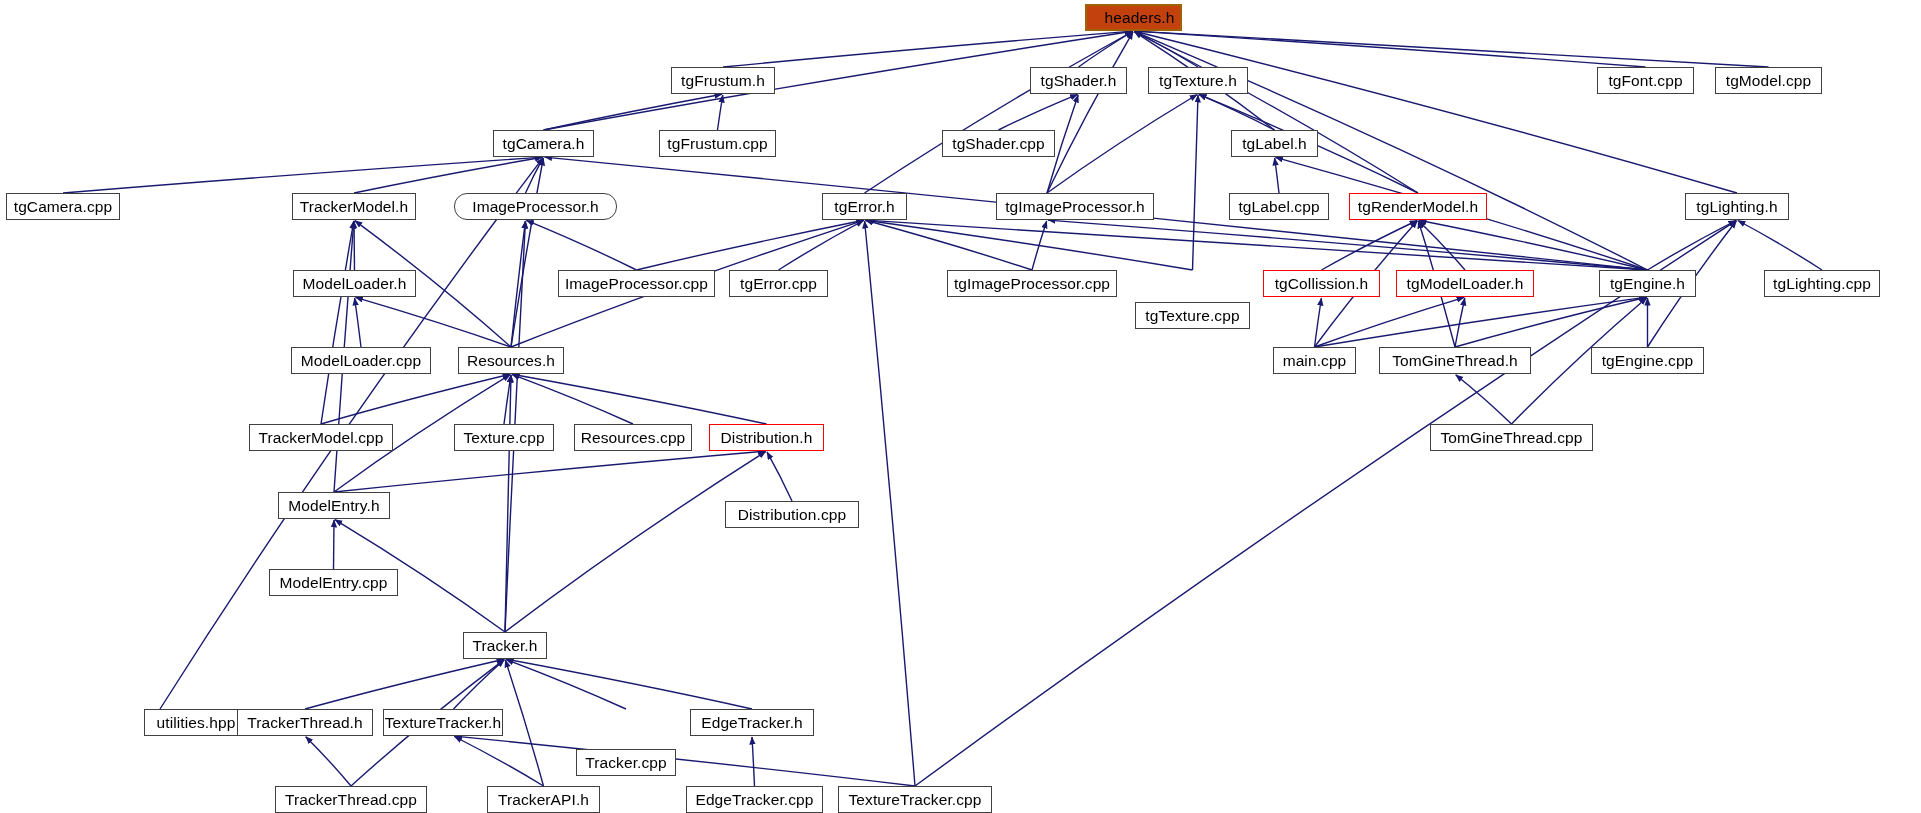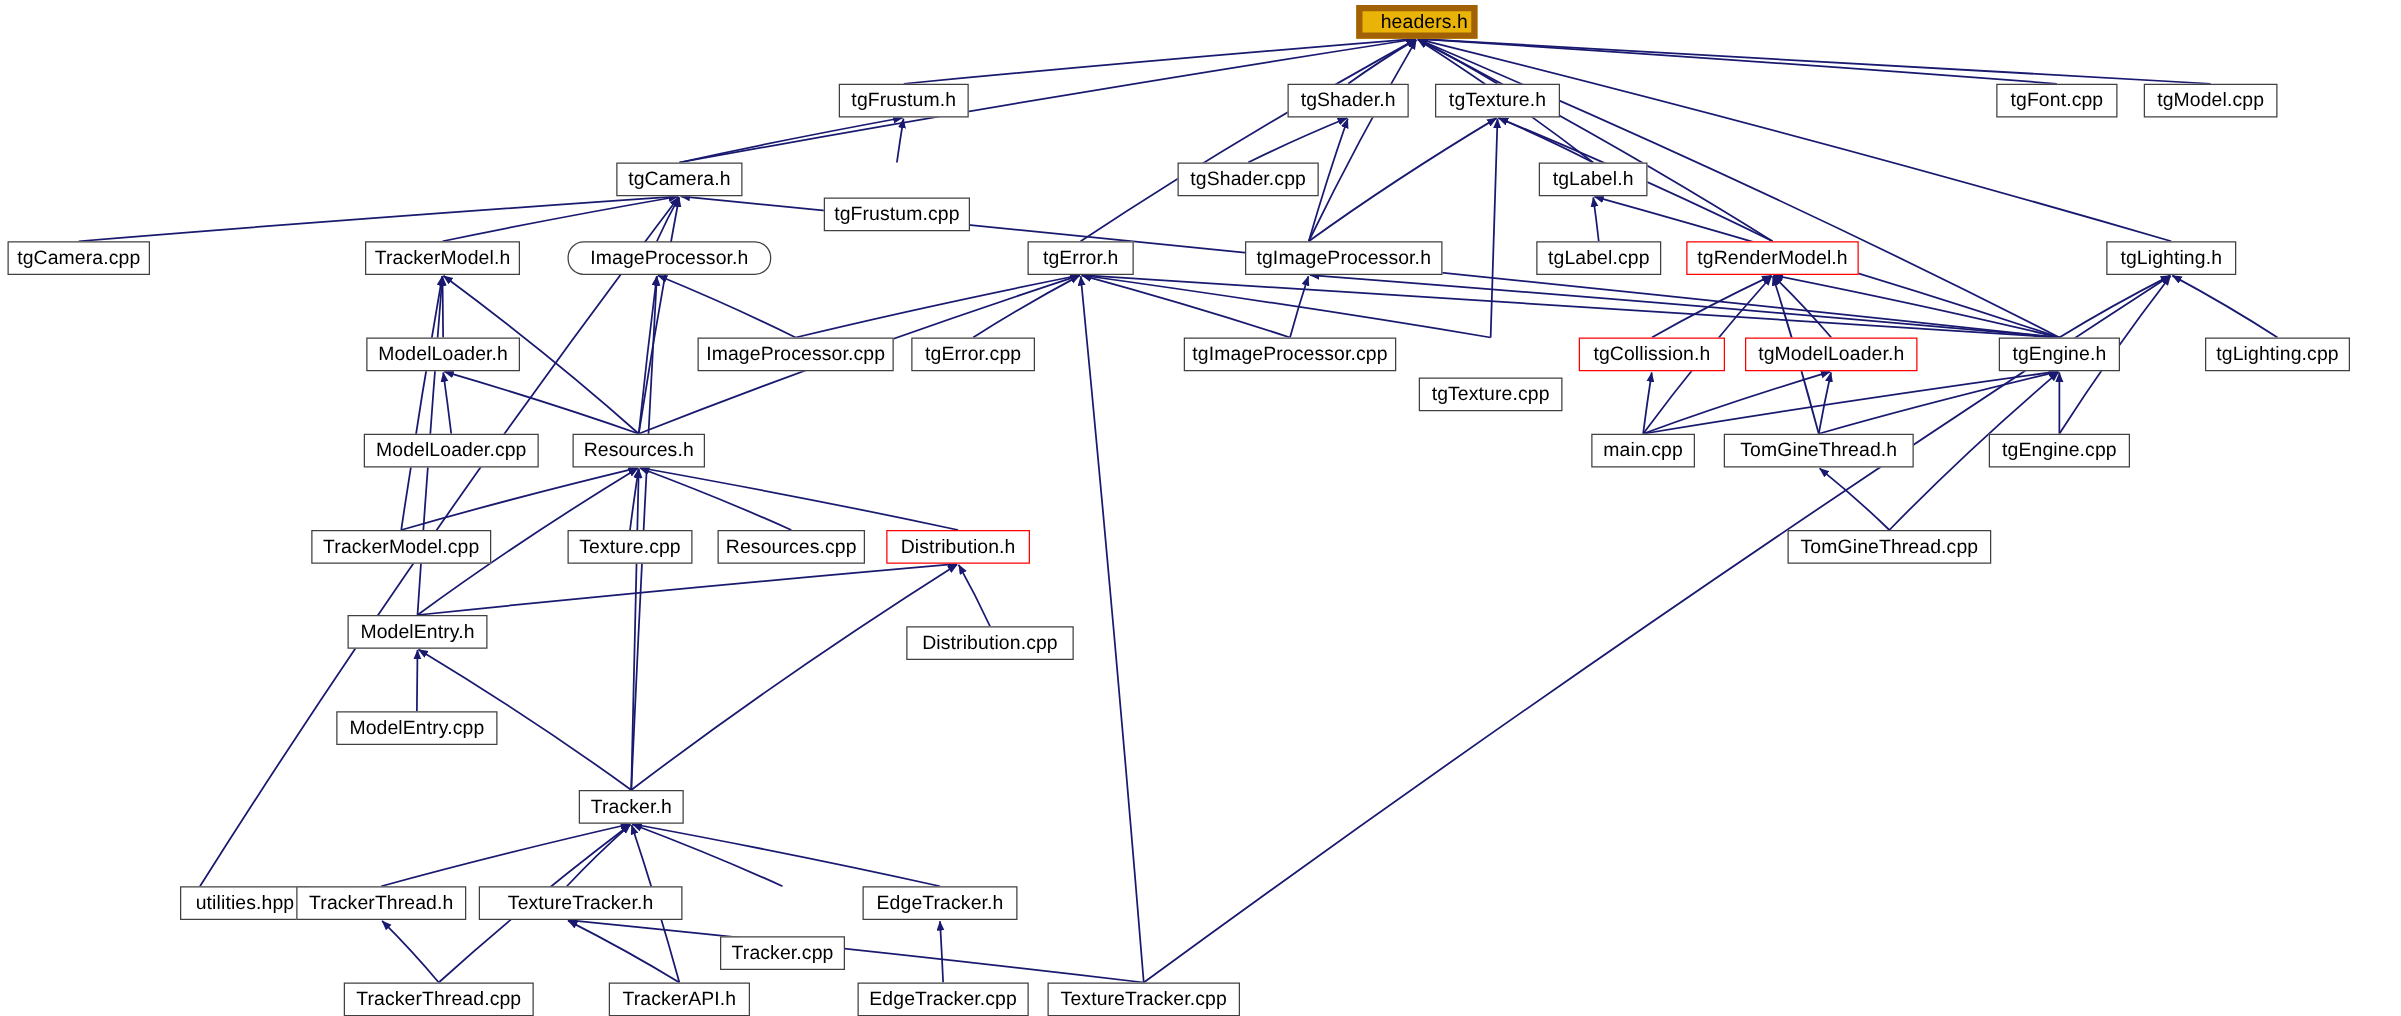--- a/index.html
+++ b/index.html
@@ -35,22 +35,22 @@
     background: #ffffff;
     border: 1px solid #404040;
     font-size: 15.5px;
     line-height: 1;
     color: #000000;
     white-space: nowrap;
     letter-spacing: 0.1px;
     height: 27px;
   }
   .node.root {
-    background: #eab308;
-    border: 5px solid #a16207;
+    background: #c2410c;
+    border: 2px solid #a16207;
     padding-left: 12px;
   }
   .node.highlight {
     border: 1.6px solid #ff0000;
   }
   .node-label {
     pointer-events: none;
   }
 </style>
 </head>
@@ -165,21 +165,21 @@
       </div>
       <div class="node" style="left: 1597px; top: 67px; width: 97px;">
         <span class="node-label">tgFont.cpp</span>
       </div>
       <div class="node" style="left: 1715px; top: 67px; width: 107px;">
         <span class="node-label">tgModel.cpp</span>
       </div>
       <div class="node" style="left: 493px; top: 130px; width: 101px;">
         <span class="node-label">tgCamera.h</span>
       </div>
-      <div class="node" style="left: 659px; top: 130px; width: 117px; margin-top: 28px;">
+      <div class="node" style="left: 659px; top: 130px; width: 117px;">
         <span class="node-label">tgFrustum.cpp</span>
       </div>
       <div class="node" style="left: 942px; top: 130px; width: 113px;">
         <span class="node-label">tgShader.cpp</span>
       </div>
       <div class="node" style="left: 1231px; top: 130px; width: 87px;">
         <span class="node-label">tgLabel.h</span>
       </div>
       <div class="node" style="left: 6px; top: 193px; width: 114px;">
         <span class="node-label">tgCamera.cpp</span>
@@ -273,21 +273,21 @@
       </div>
       <div class="node" style="left: 463px; top: 632px; width: 84px;">
         <span class="node-label">Tracker.h</span>
       </div>
       <div class="node" style="left: 108px; top: 709px; width: 104px; margin-left: 36px;">
         <span class="node-label">utilities.hpp</span>
       </div>
       <div class="node" style="left: 237px; top: 709px; width: 136px;">
         <span class="node-label">TrackerThread.h</span>
       </div>
-      <div class="node" style="left: 383px; top: 709px; width: 163px;">
+      <div class="node" style="left: 383px; top: 709px; width: 120px;">
         <span class="node-label">TextureTracker.h</span>
       </div>
       <div class="node" style="left: 576px; top: 709px; width: 100px; margin-top: 40px;">
         <span class="node-label">Tracker.cpp</span>
       </div>
       <div class="node" style="left: 690px; top: 709px; width: 124px;">
         <span class="node-label">EdgeTracker.h</span>
       </div>
       <div class="node" style="left: 275px; top: 786px; width: 152px;">
         <span class="node-label">TrackerThread.cpp</span>

